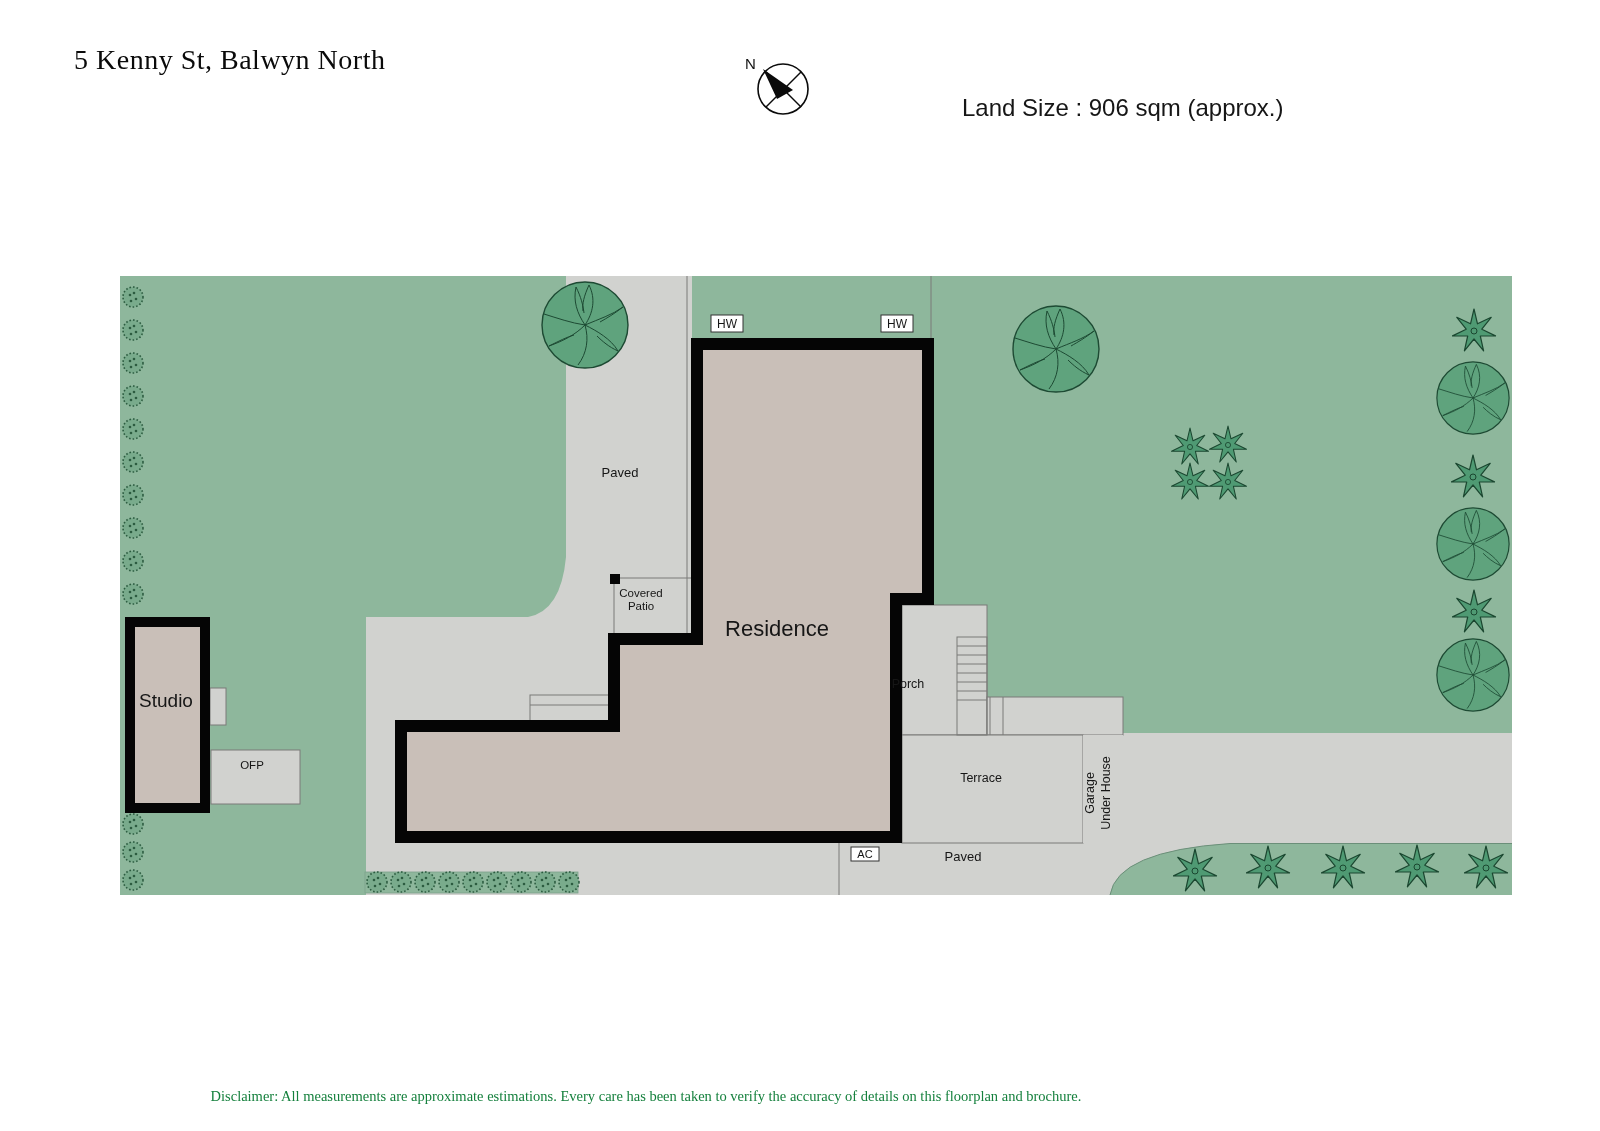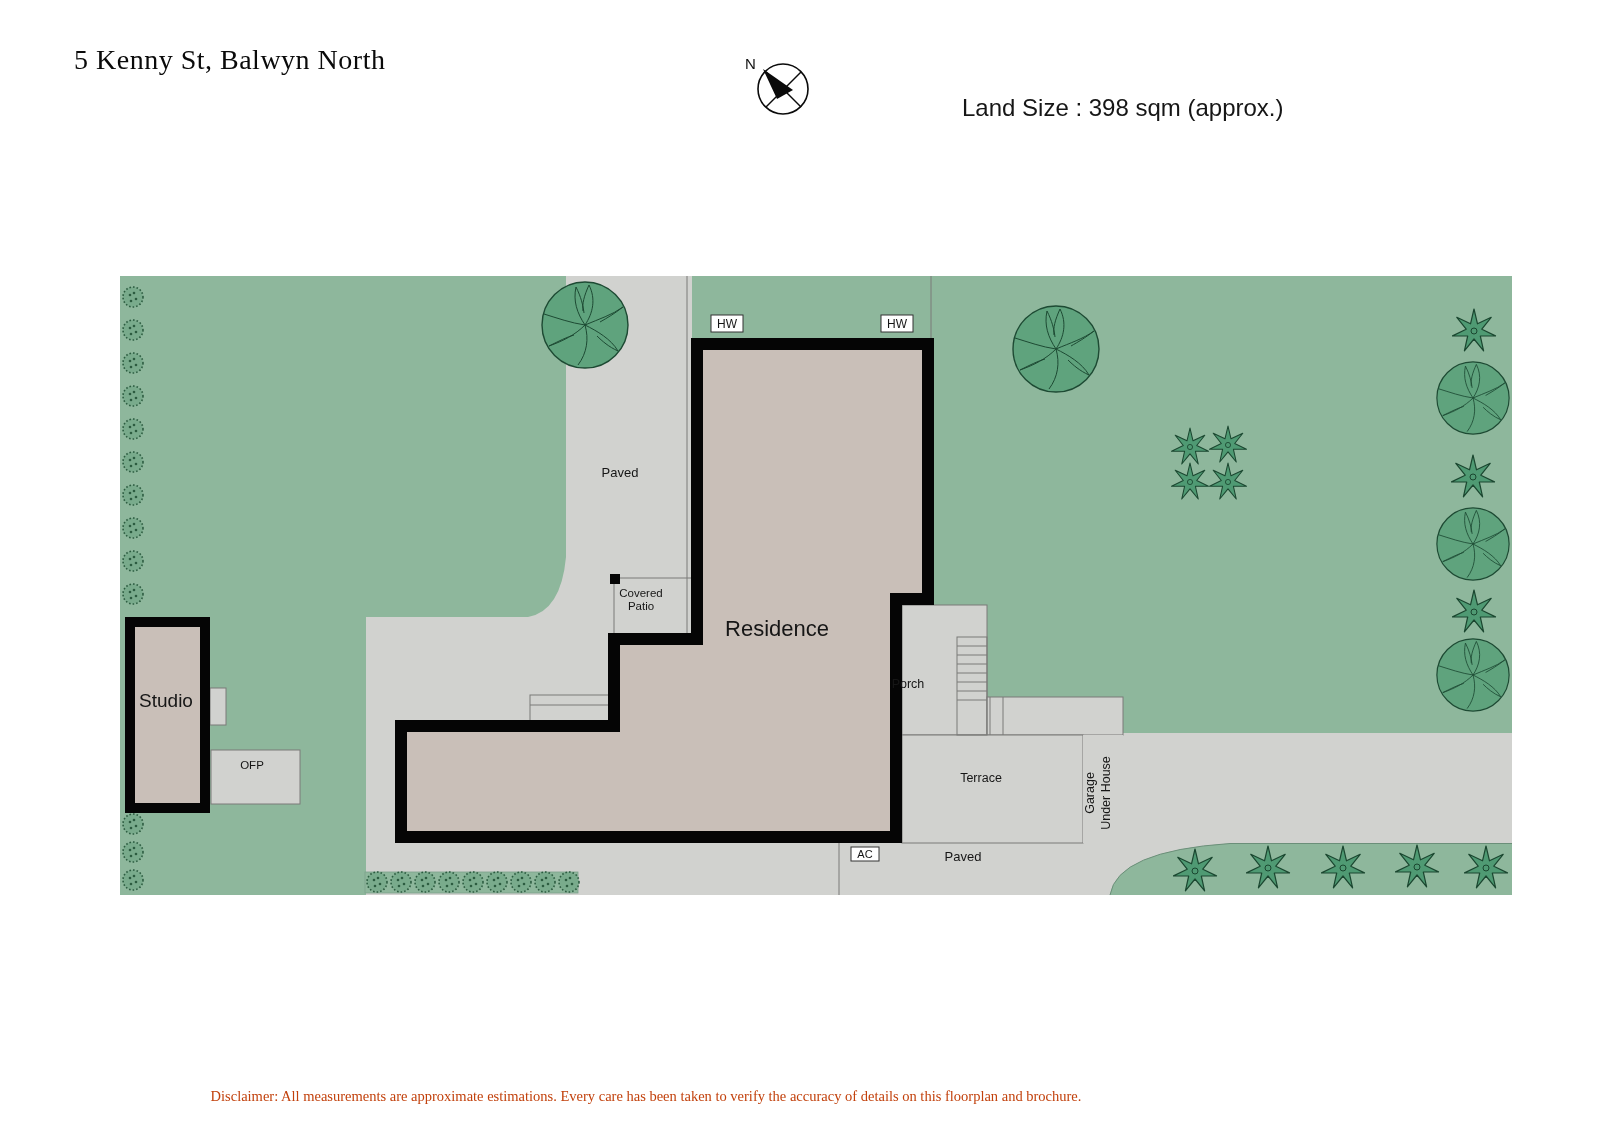--- a/index.html
+++ b/index.html
@@ -4,28 +4,28 @@
 <style>
   html,body{margin:0;padding:0;background:#ffffff;}
   body{width:1600px;height:1131px;position:relative;overflow:hidden;
        font-family:"Liberation Sans",sans-serif;}
   .abs{position:absolute;}
   #title{left:74px;top:44px;font-family:"Liberation Serif",serif;
          font-size:28px;color:#0a0a0a;letter-spacing:.5px;text-align:right;}
   #landsize{left:962px;top:94px;font-size:24px;color:#161616;}
   #compassN{left:745px;top:55px;font-size:15px;color:#111;}
   #disclaimer{left:0;top:1088px;width:1292px;text-align:center;
-              font-family:"Liberation Serif",serif;font-size:14.5px;color:#c2410c;}
+              font-family:"Liberation Serif",serif;font-size:14.5px;color:#15803d;}
   svg text{font-family:"Liberation Sans",sans-serif;fill:#161616;}
 </style>
 </head>
 <body>
 
 <div class="abs" id="title">5 Kenny St, Balwyn North</div>
-<div class="abs" id="landsize">Land Size : 398 sqm (approx.)</div>
+<div class="abs" id="landsize">Land Size : 906 sqm (approx.)</div>
 <div class="abs" id="compassN">N</div>
 
 <svg class="abs" style="left:0;top:0" width="1600" height="1131" viewBox="0 0 1600 1131">
 
   <defs>
     <g id="tree">
       <circle r="43" fill="#5fa37d" stroke="#1d4a33" stroke-width="1.4"></circle>
       <g stroke="#1d4a33" stroke-width="1" fill="none">
         <path d="M0,0 C8,-12 11,-26 4,-40"></path>
         <path d="M0,0 C14,-6 27,-10 38,-18"></path>

